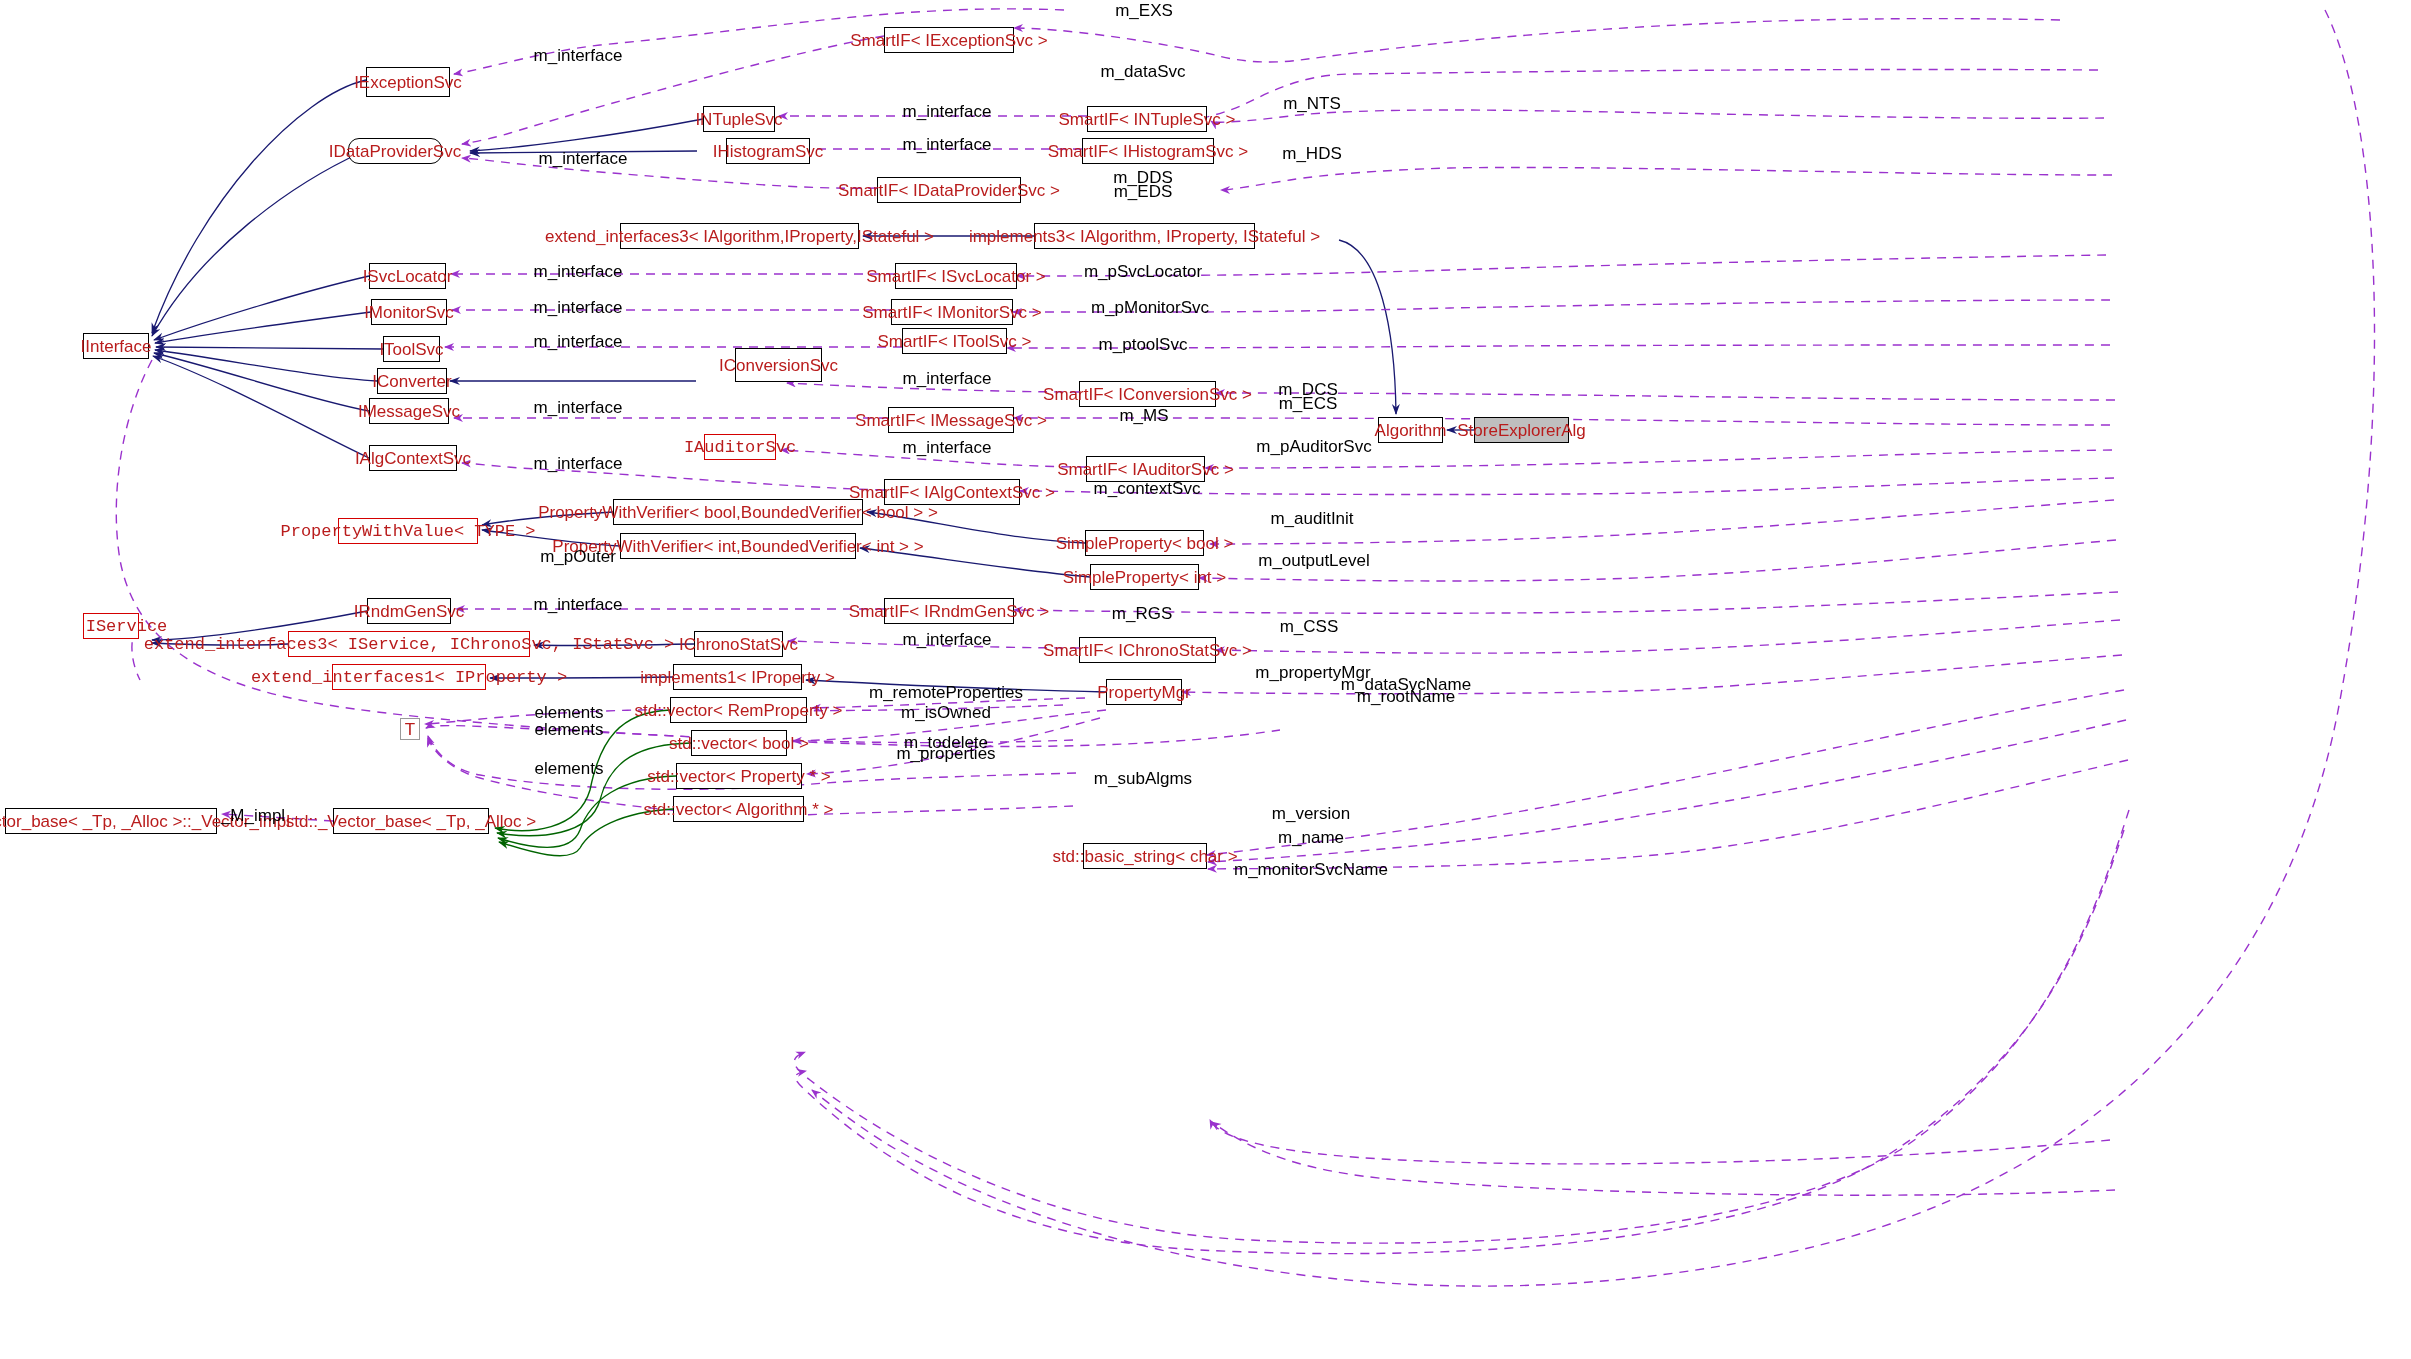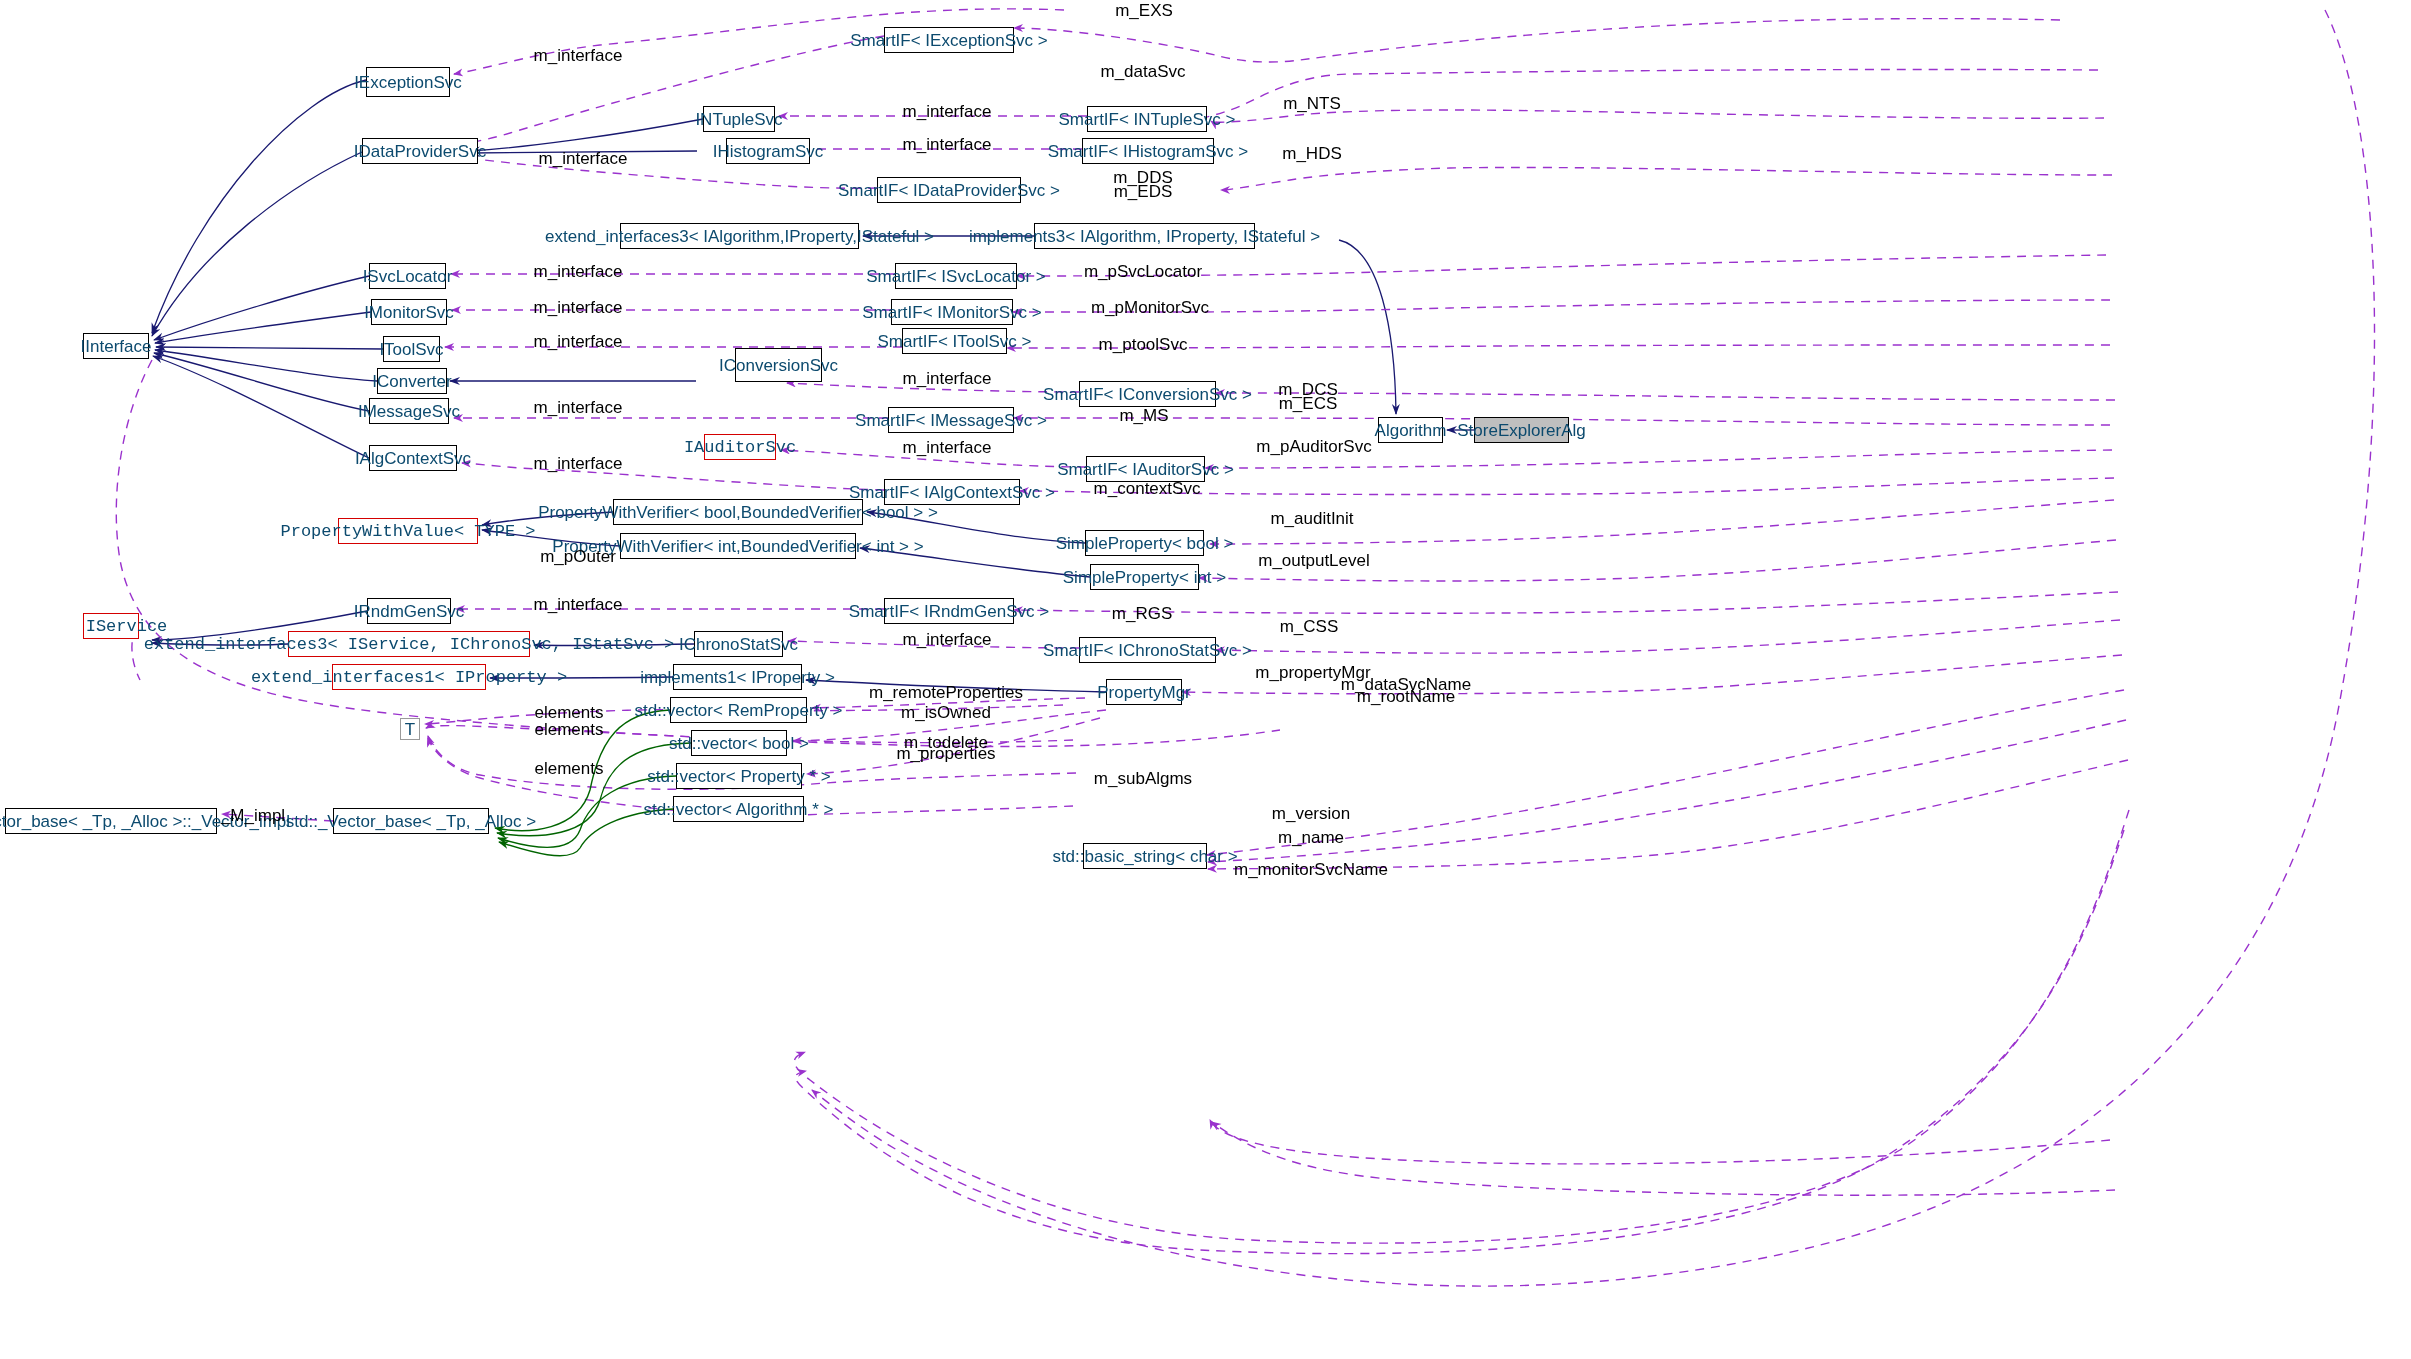--- a/index.html
+++ b/index.html
@@ -1,20 +1,20 @@
 <!DOCTYPE html>
 <html><head>
 <meta charset="utf-8">
 <style>
   html,body{margin:0;padding:0;background:#ffffff;}
   #stage{position:relative;width:2411px;height:1359px;background:#ffffff;
          font-family:"Liberation Sans","DejaVu Sans",sans-serif;overflow:hidden;}
   #wires{position:absolute;left:0;top:0;width:2411px;height:1359px;}
   .node{position:absolute;box-sizing:border-box;border:1px solid #000000;background:#ffffff;
-        color:#0c4a6e;display:flex;align-items:center;justify-content:center;
+        color:#b91c1c;display:flex;align-items:center;justify-content:center;
         font-size:17px;line-height:1;white-space:nowrap;padding:0 7px;}
   .node.red{border-color:#d40000;font-family:Liberation Mono, monospace;}
   .node.gray{border-color:#9a9a9a;}
   .node.filled{background:#bfbfbf;}
   .elabel{position:absolute;font-size:17px;color:#000000;white-space:nowrap;
           line-height:19px;text-align:center;transform:translateX(-50%);}
 </style>
 </head>
 <body>
 
@@ -123,21 +123,21 @@
       <path d="M676,776 C620,778 590,800 580,830 C570,856 530,848 498,838"></path>
       <path d="M673,809 C620,812 590,830 580,848 C570,864 530,852 499,842"></path>
     </g>
   </svg>
 
   <div id="nodes">
       <div class="node" style="left: 366px; top: 67px; width: 84px; height: 30px;">IExceptionSvc</div>
       <div class="node" style="left: 884px; top: 27px; width: 130px; height: 26px;">SmartIF&lt; IExceptionSvc &gt;</div>
       <div class="node" style="left: 703px; top: 106px; width: 72px; height: 26px;">INTupleSvc</div>
       <div class="node" style="left: 1087px; top: 106px; width: 120px; height: 26px;">SmartIF&lt; INTupleSvc &gt;</div>
-      <div class="node" style="left: 362px; top: 138px; width: 116px; height: 26px;">IDataProviderSvc</div>
+      <div class="node" style="left: 348px; top: 138px; width: 94px; height: 26px; border-radius: 11px;">IDataProviderSvc</div>
       <div class="node" style="left: 726px; top: 138px; width: 84px; height: 26px;">IHistogramSvc</div>
       <div class="node" style="left: 1082px; top: 138px; width: 132px; height: 26px;">SmartIF&lt; IHistogramSvc &gt;</div>
       <div class="node" style="left: 877px; top: 177px; width: 144px; height: 26px;">SmartIF&lt; IDataProviderSvc &gt;</div>
       <div class="node" style="left: 620px; top: 223px; width: 239px; height: 26px;">extend_interfaces3&lt; IAlgorithm,IProperty,IStateful &gt;</div>
       <div class="node" style="left: 1034px; top: 223px; width: 221px; height: 26px;">implements3&lt; IAlgorithm, IProperty, IStateful &gt;</div>
       <div class="node" style="left: 83px; top: 333px; width: 66px; height: 26px;">IInterface</div>
       <div class="node" style="left: 369px; top: 263px; width: 77px; height: 26px;">ISvcLocator</div>
       <div class="node" style="left: 895px; top: 263px; width: 122px; height: 26px;">SmartIF&lt; ISvcLocator &gt;</div>
       <div class="node" style="left: 371px; top: 299px; width: 76px; height: 26px;">IMonitorSvc</div>
       <div class="node" style="left: 891px; top: 299px; width: 122px; height: 26px;">SmartIF&lt; IMonitorSvc &gt;</div>

